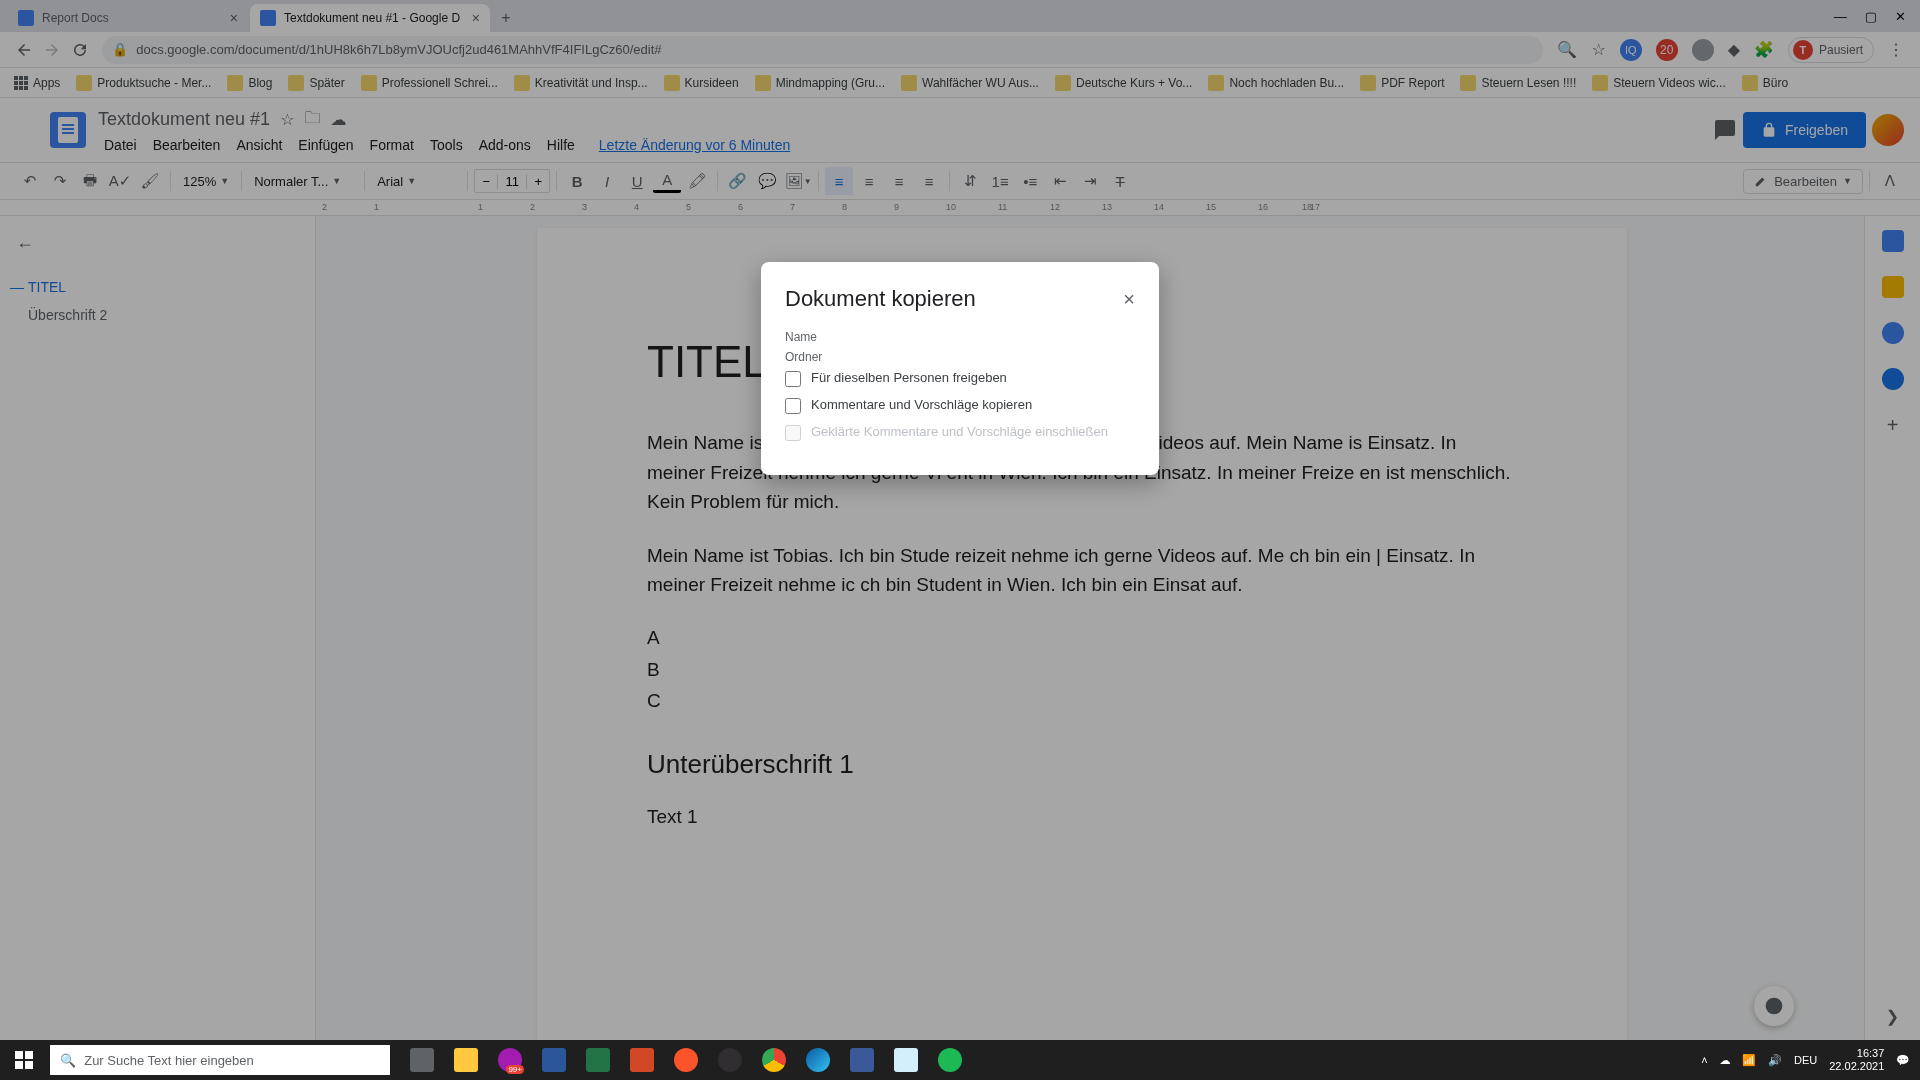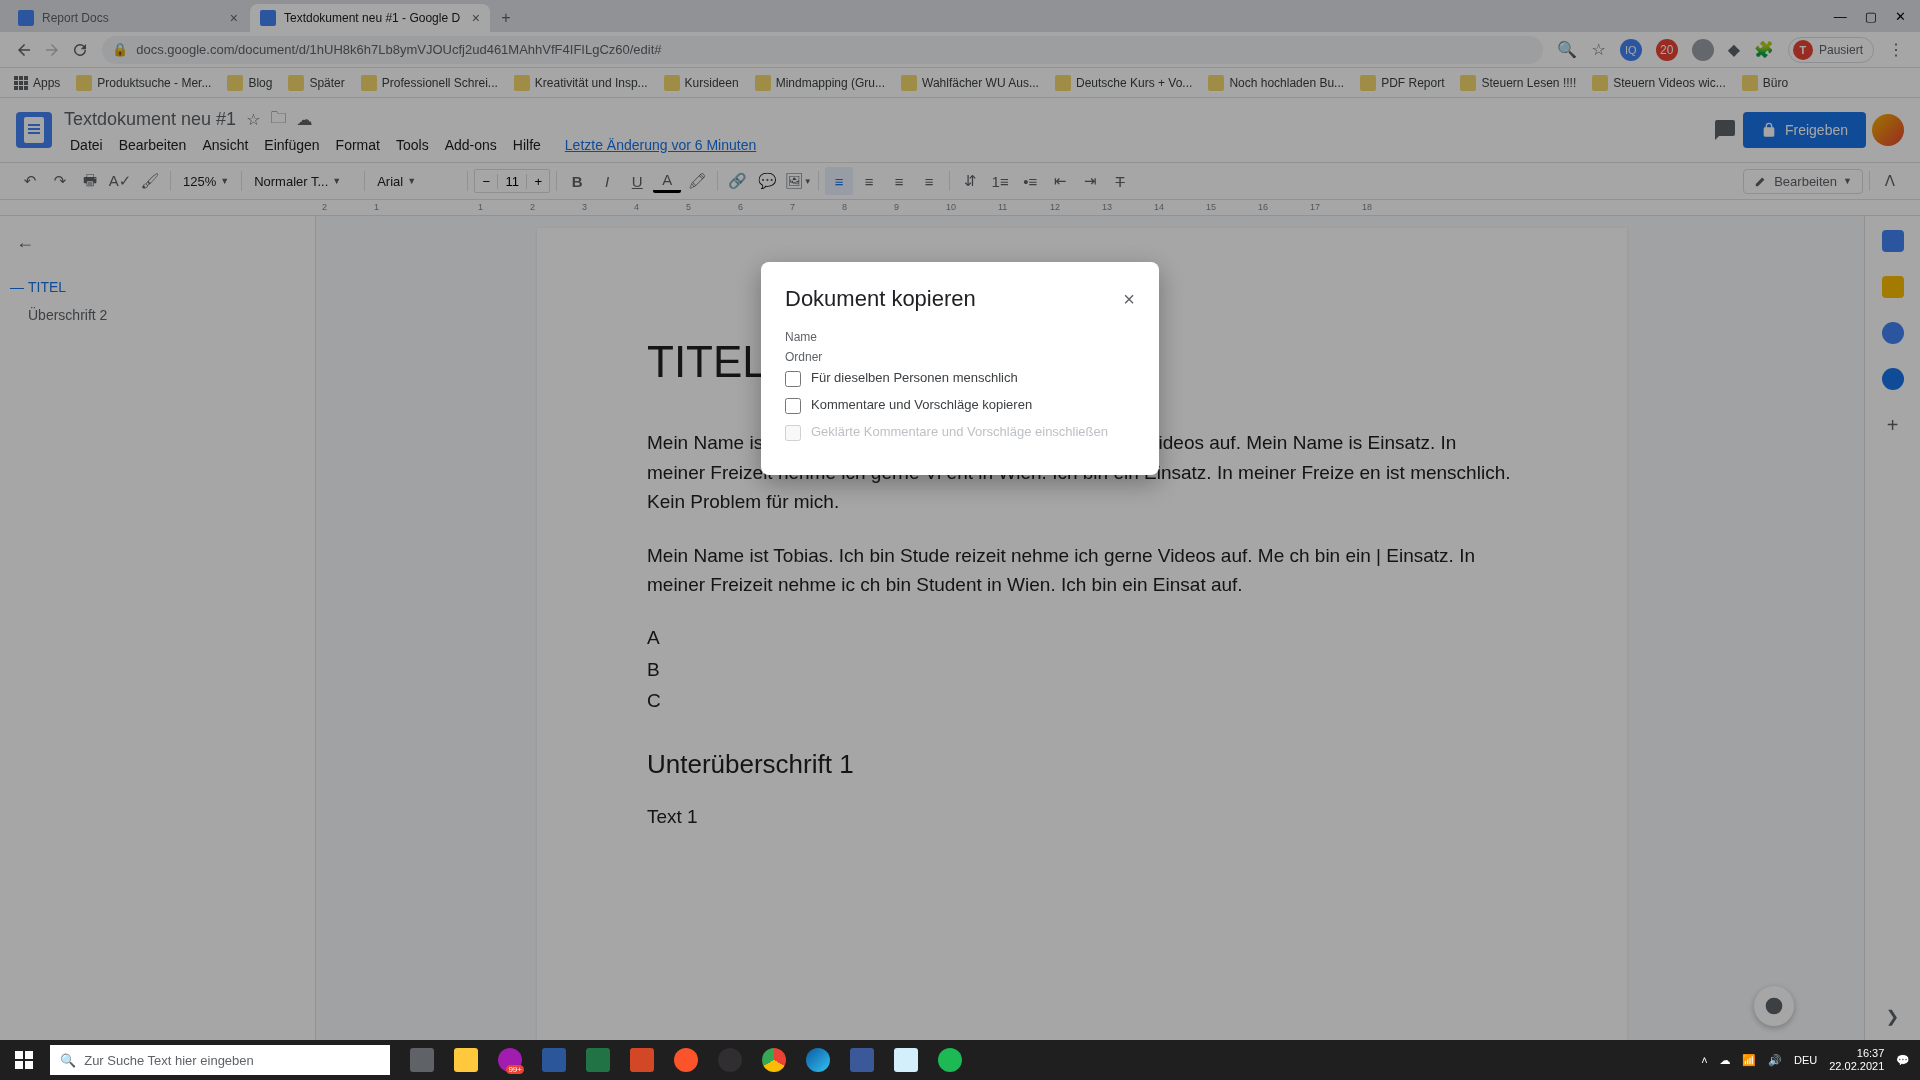--- a/index.html
+++ b/index.html
@@ -27,21 +27,21 @@
 .profile-chip .avatar { width: 20px; height: 20px; border-radius: 50%; background: #ea4335; color: #fff; display: flex; align-items: center; justify-content: center; font-size: 11px; font-weight: bold; }
 
 
 .bookbar { height: 30px; background: #fff; display: flex; align-items: center; padding: 0 10px; gap: 8px; font-size: 12px; color: #3c4043; border-bottom: 1px solid #e0e0e0; }
 .bookbar .bm { display: flex; align-items: center; gap: 5px; padding: 2px 4px; cursor: pointer; white-space: nowrap; }
 .bookbar .bm-ic { width: 16px; height: 16px; background: #f5d76e; border-radius: 2px; }
 .bookbar .apps-ic { display: grid; grid-template: repeat(3,4px)/repeat(3,4px); gap: 1px; }
 .bookbar .apps-ic span { background: #5f6368; }
 
 
-.docs-header { height: 64px; display: flex; align-items: center; padding: 0 16px; }
+.docs-header { height: 64px; display: flex; align-items: center; padding: 0 16px; margin-left: 34px; }
 .docs-logo { width: 36px; height: 36px; background: #4285f4; border-radius: 4px; display: flex; align-items: center; justify-content: center; margin-right: 12px; position: relative; }
 .docs-logo::before { content: ''; width: 20px; height: 26px; background: #fff; border-radius: 2px; }
 .docs-logo::after { content: ''; position: absolute; width: 12px; height: 2px; background: #4285f4; box-shadow: 0 4px 0 #4285f4, 0 8px 0 #4285f4; top: 12px; }
 .doc-titlearea { display: flex; flex-direction: column; gap: 2px; }
 .doc-titlerow { display: flex; align-items: center; gap: 10px; }
 .doc-title { font-size: 18px; color: #5f6368; }
 .title-ic { color: #5f6368; font-size: 16px; }
 .menubar { display: flex; gap: 4px; font-size: 14px; color: #202124; }
 .menubar span { padding: 2px 6px; cursor: pointer; }
 .last-change { color: #1a73e8; text-decoration: underline; font-size: 14px; margin-left: 8px; cursor: pointer; }
@@ -364,21 +364,21 @@
       <span class="ruler-tick" style="left: 520px;">8</span>
       <span class="ruler-tick" style="left: 572px;">9</span>
       <span class="ruler-tick" style="left: 624px;">10</span>
       <span class="ruler-tick" style="left: 676px;">11</span>
       <span class="ruler-tick" style="left: 728px;">12</span>
       <span class="ruler-tick" style="left: 780px;">13</span>
       <span class="ruler-tick" style="left: 832px;">14</span>
       <span class="ruler-tick" style="left: 884px;">15</span>
       <span class="ruler-tick" style="left: 936px;">16</span>
       <span class="ruler-tick" style="left: 988px;">17</span>
-      <span class="ruler-tick" style="left: 1040px;">18</span>
+      <span class="ruler-tick" style="left: 980px;">18</span>
     </div>
 </div>
 
 <div class="main">
   <div class="outline">
     <div class="back">←</div>
     <div class="outline-item active">TITEL</div>
     <div class="outline-item">Überschrift 2</div>
   </div>
   <div class="doc-canvas">
@@ -412,21 +412,21 @@
 <div class="scrim">
   <div class="modal">
     <div class="modal-head">
       <div class="modal-title">Dokument kopieren</div>
       <div class="modal-close">×</div>
     </div>
     <label>Name</label>
     <label>Ordner</label>
     <div class="chk">
       <input type="checkbox" style="">
-        <span>Für dieselben Personen menschlich</span>
+        <span>Für dieselben Personen freigeben</span>
     </div>
     <div class="chk">
       <input type="checkbox" style="">
         <span>Kommentare und Vorschläge kopieren</span>
     </div>
     <div class="chk disabled">
       <input type="checkbox" disabled="" style="">
         <span>Geklärte Kommentare und Vorschläge einschließen</span>
     </div>
   </div>

